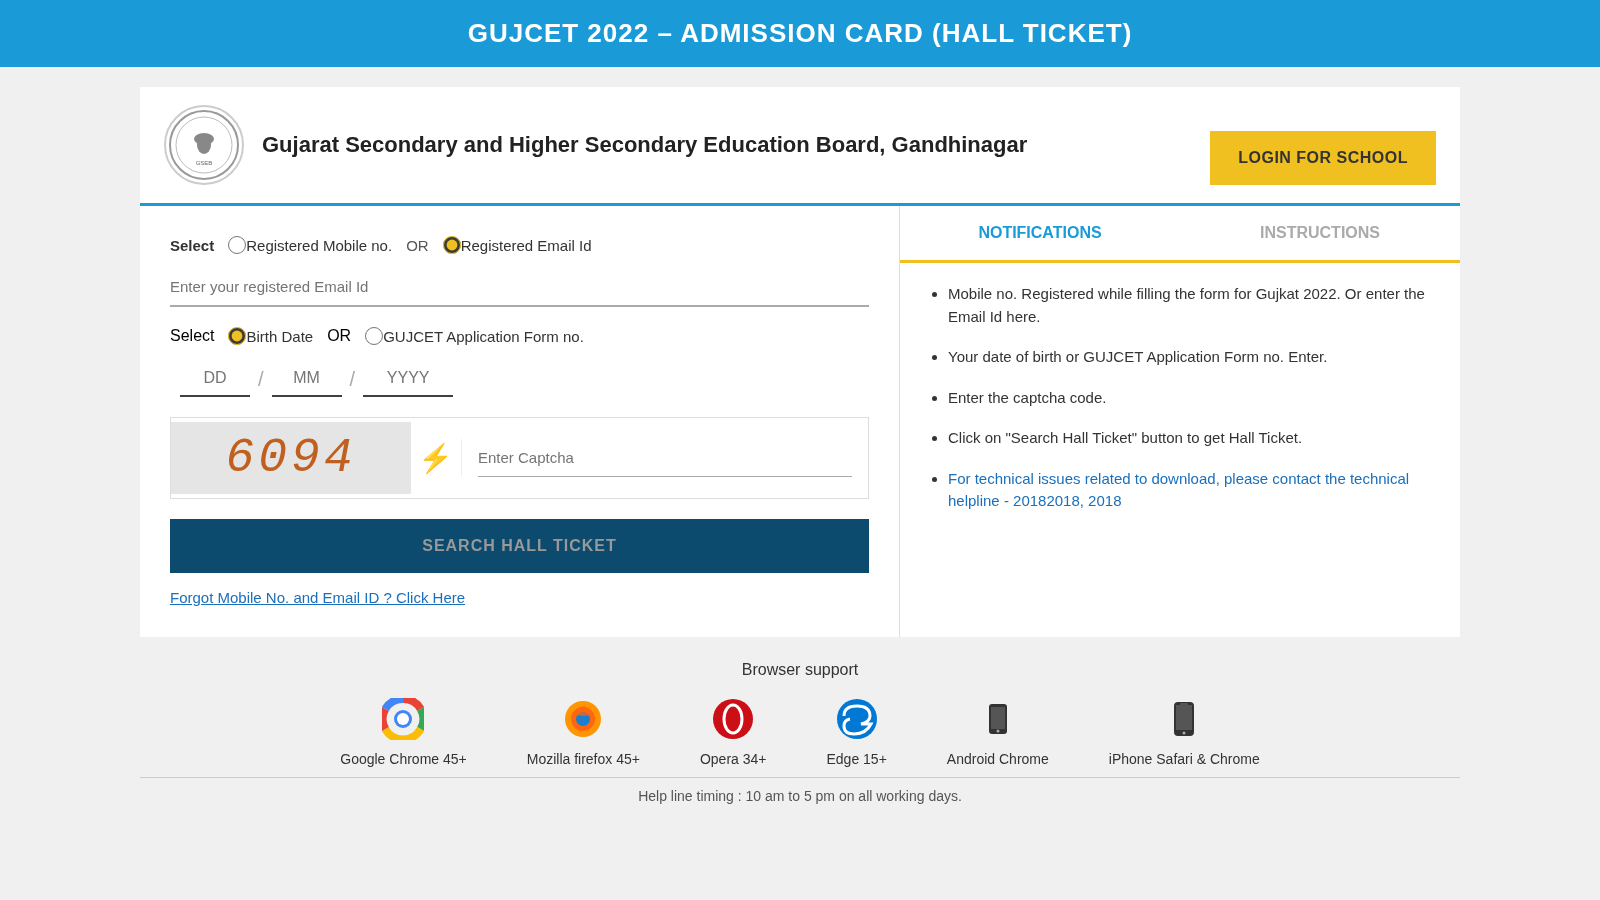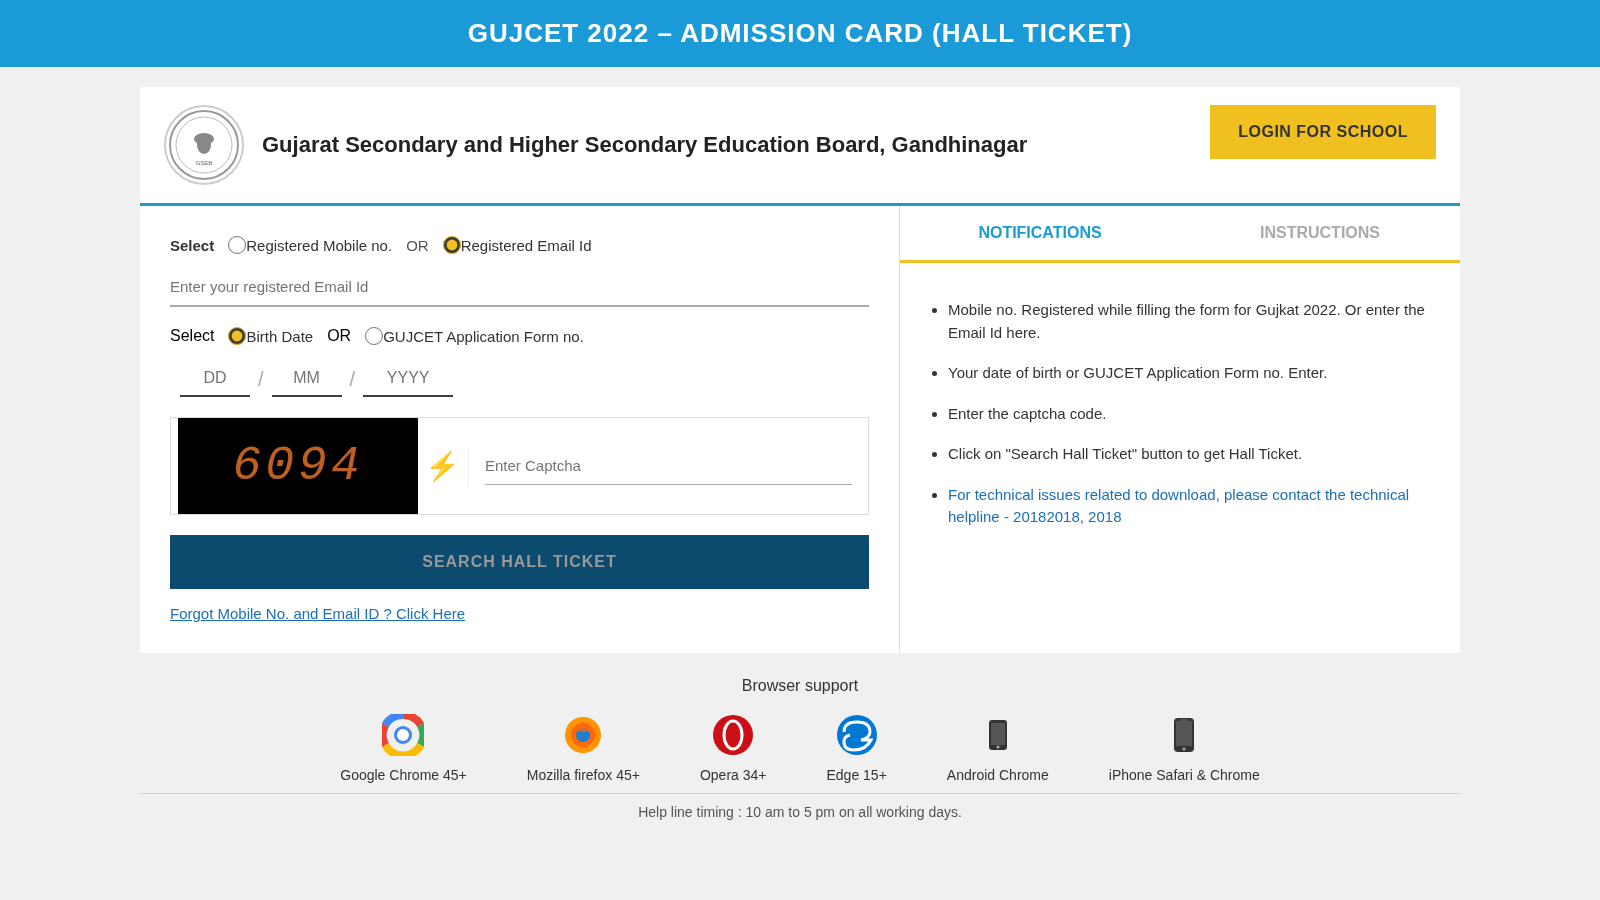--- a/index.html
+++ b/index.html
@@ -22,21 +22,21 @@
     .main-wrapper {
       max-width: 1440px;
       margin: 0 auto;
       padding: 20px 60px;
       background: #f0f0f0;
     }
 
     
     .org-header {
       display: flex;
-      align-items: flex-start;
+      align-items: flex-end;
       justify-content: space-between;
       background: #fff;
       padding: 18px 24px;
       border-bottom: 3px solid #1a9bd7;
       margin-bottom: 0;
     }
     .org-left {
       display: flex;
       align-items: center;
       gap: 18px;
@@ -155,32 +155,31 @@
 
     
     .captcha-row {
       display: flex;
       align-items: center;
       border: 1px solid #ddd;
       margin-bottom: 20px;
       background: #fff;
     }
     .captcha-image {
-      background: #000000;
+      background: #e5e5e5;
       width: 240px;
-      height: 96px;
+      height: 72px;
       display: flex;
       align-items: center;
       justify-content: center;
       font-size: 48px;
       font-style: italic;
       color: #c06020;
       font-family: 'Courier New', monospace;
       letter-spacing: 4px;
-      margin-left: 7px;
     }
     .captcha-refresh {
       display: flex;
       align-items: center;
       justify-content: center;
       width: 50px;
       height: 80px;
       background: #fff;
       cursor: pointer;
       font-size: 28px;
@@ -240,21 +239,21 @@
       font-weight: bold;
       cursor: pointer;
       color: #aaa;
     }
     .tab.active {
       color: #1a9bd7;
       border-bottom: 3px solid #f0c020;
       margin-bottom: -3px;
     }
     .tab-content {
-      padding: 36px 28px;
+      padding: 20px 28px;
     }
     .tab-content ul {
       list-style: disc;
       padding-left: 20px;
     }
     .tab-content ul li {
       font-size: 15px;
       color: #333;
       margin-bottom: 18px;
       line-height: 1.5;

